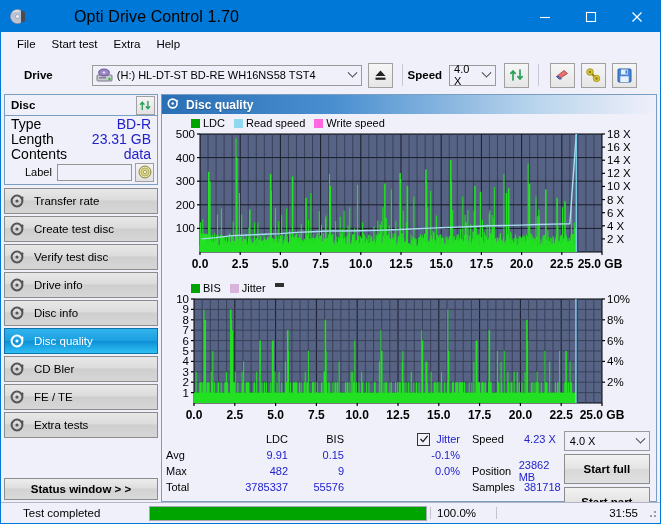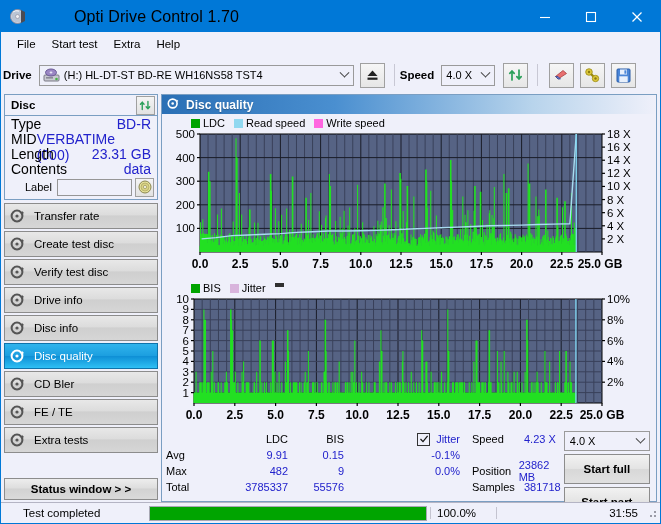--- a/index.html
+++ b/index.html
@@ -66,32 +66,33 @@
     color: #000;
     cursor: default;
     white-space: nowrap;
   }
 
   
   #drivebar {
     height: 38px;
     display: flex;
     align-items: center;
-    padding: 0 2px;
+    padding: 0 23px;
     flex: none;
     background: #eff0fa;
   }
   .bar-label { font-size: 11.5px; font-weight: bold; color:#000; margin-right:7px; white-space:nowrap;}
   #drive-combo {
     width: 315px; height: 21px;
     border: 1px solid #9a9a9a;
     background: #eff0fa;
     display: flex; align-items: center;
     font-size: 11px;
     position: relative;
+    margin-left: 32px;
   }
   #drive-combo .dvicon { width:18px; height:15px; margin:0 3px 0 3px; flex:none; position:relative;}
   #drive-combo .dvtext { flex:1; white-space:nowrap; overflow:hidden; color:#000; }
   .cb-arrow {
     width: 17px; height:19px; display:flex; align-items:center; justify-content:center; flex:none;
   }
   .cb-arrow i {
     display:block; width:7px; height:7px;
     border-right:1.4px solid #444; border-bottom:1.4px solid #444;
     transform: rotate(45deg) translate(-2px,-2px);
@@ -399,24 +400,20 @@
           <div class="btn">
             <svg width="13" height="13" viewBox="0 0 16 16">
               <path d="M4 13 L4 4 M4 4 L1.8 6.4 M4 4 L6.2 6.4" stroke="#2ba05a" stroke-width="1.7" fill="none" stroke-linecap="round"></path>
               <path d="M11 3 L11 12 M11 12 L8.8 9.6 M11 12 L13.2 9.6" stroke="#2ba05a" stroke-width="1.7" fill="none" stroke-linecap="round"></path>
             </svg>
           </div>
         </div>
         <div class="disc-row">
           <span class="k">Type</span>
           <span class="v">BD-R</span>
-        </div>
-        <div class="disc-row">
-          <span class="k">MID</span>
-          <span class="v">VERBATIMe (000)</span>
         </div>
         <div class="disc-row">
           <span class="k">Length</span>
           <span class="v">23.31 GB</span>
         </div>
         <div class="disc-row">
           <span class="k">Contents</span>
           <span class="v">data</span>
         </div>
         <div id="label-row">

